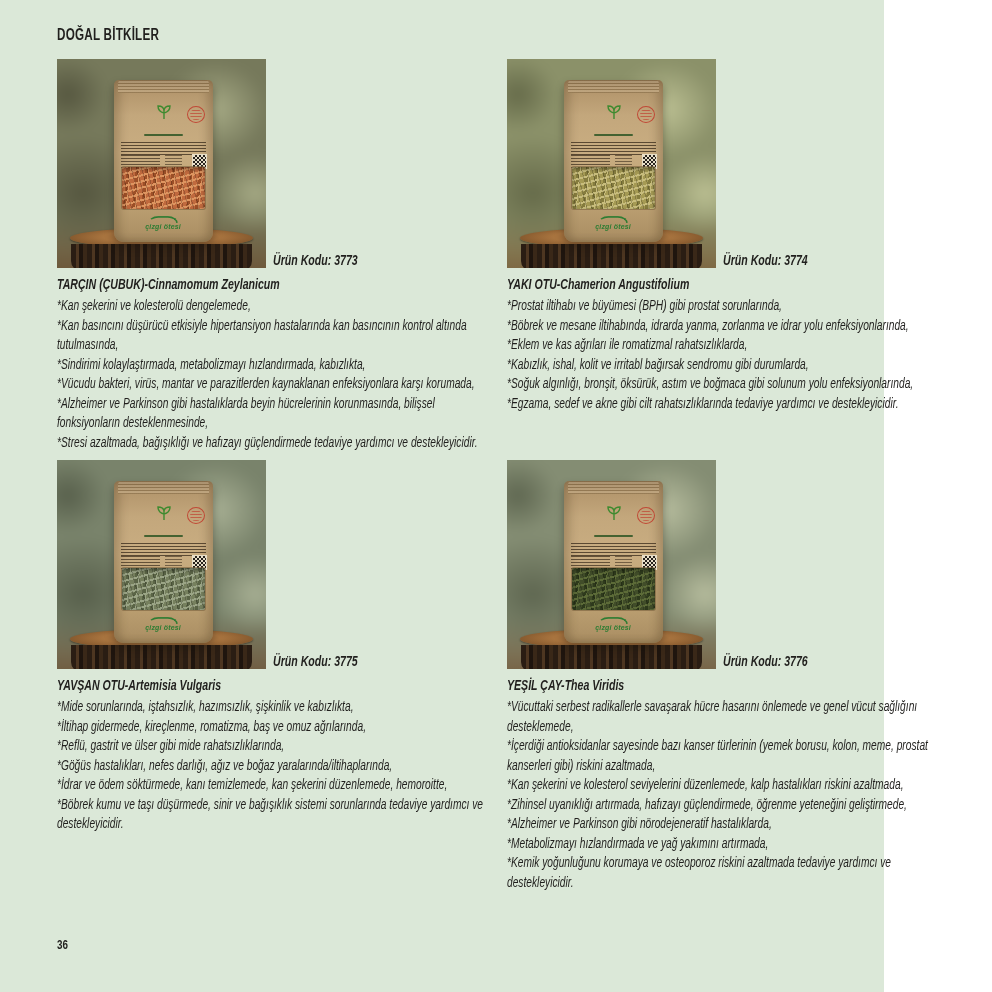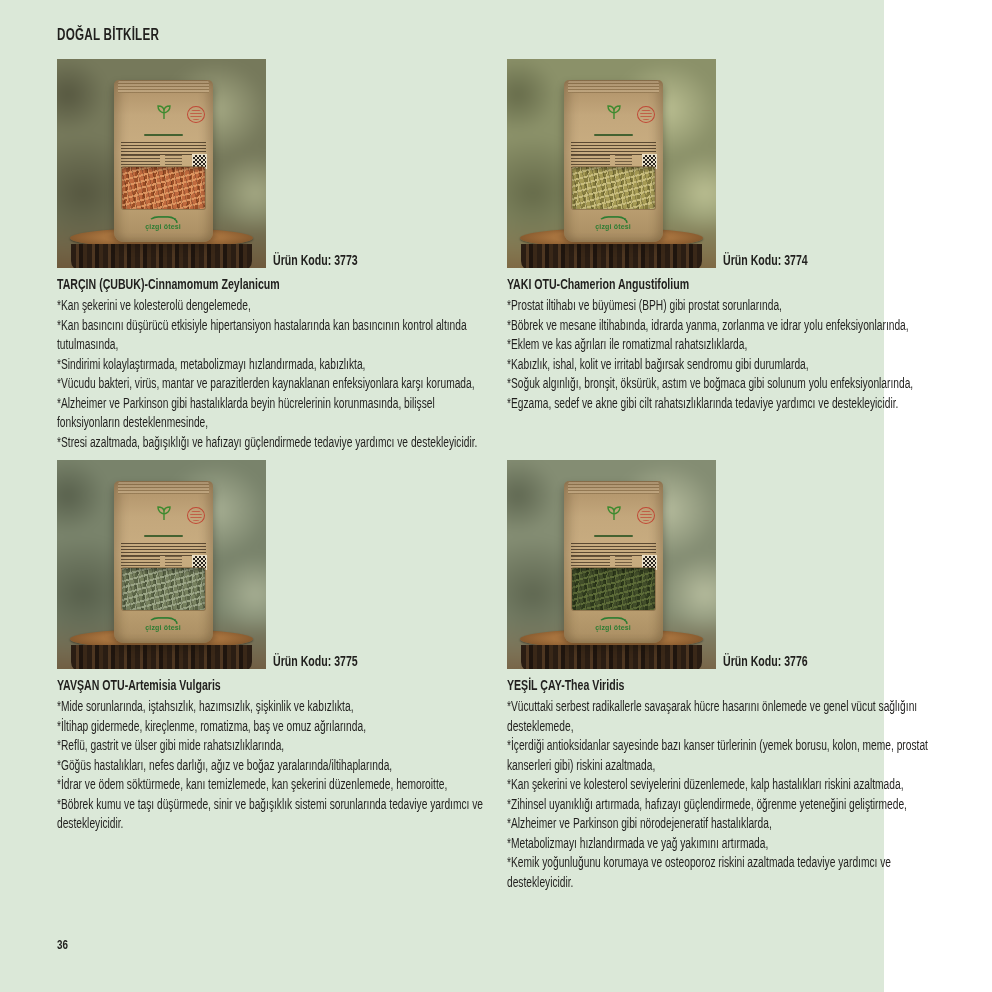--- a/index.html
+++ b/index.html
@@ -19,21 +19,21 @@
     transform-origin:0 0;
     white-space:nowrap;
   }
   .pagehead{
     position:absolute;left:57px;top:26px;
     font-size:16px;font-weight:700;letter-spacing:.3px;
   }
   .grid{
     position:absolute;left:57px;top:59px;width:884px;
     display:grid;grid-template-columns:434px 434px;
-    column-gap:16px;row-gap:8px;
+    column-gap:16px;row-gap:8px;font-style:italic;
   }
   .card{position:relative;}
   .photo-row{display:flex;align-items:flex-end;gap:7px;}
   .code{font-size:14.5px;font-weight:600;}
   .code .condense{transform-origin:0 100%;}
   
   .photo{
     position:relative;width:209px;height:209px;overflow:hidden;
     flex:0 0 209px;background:var(--bk1);
   }

